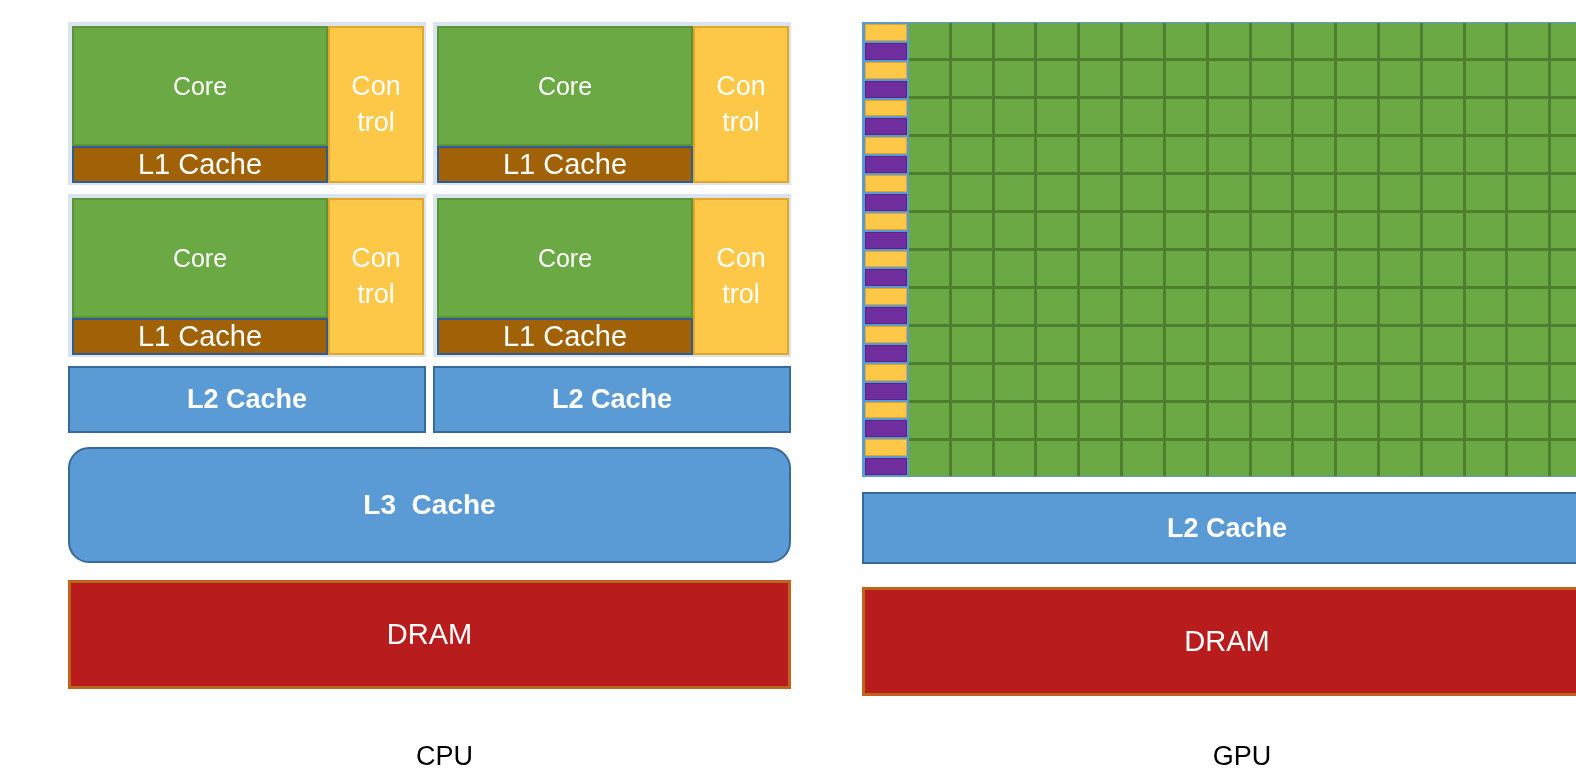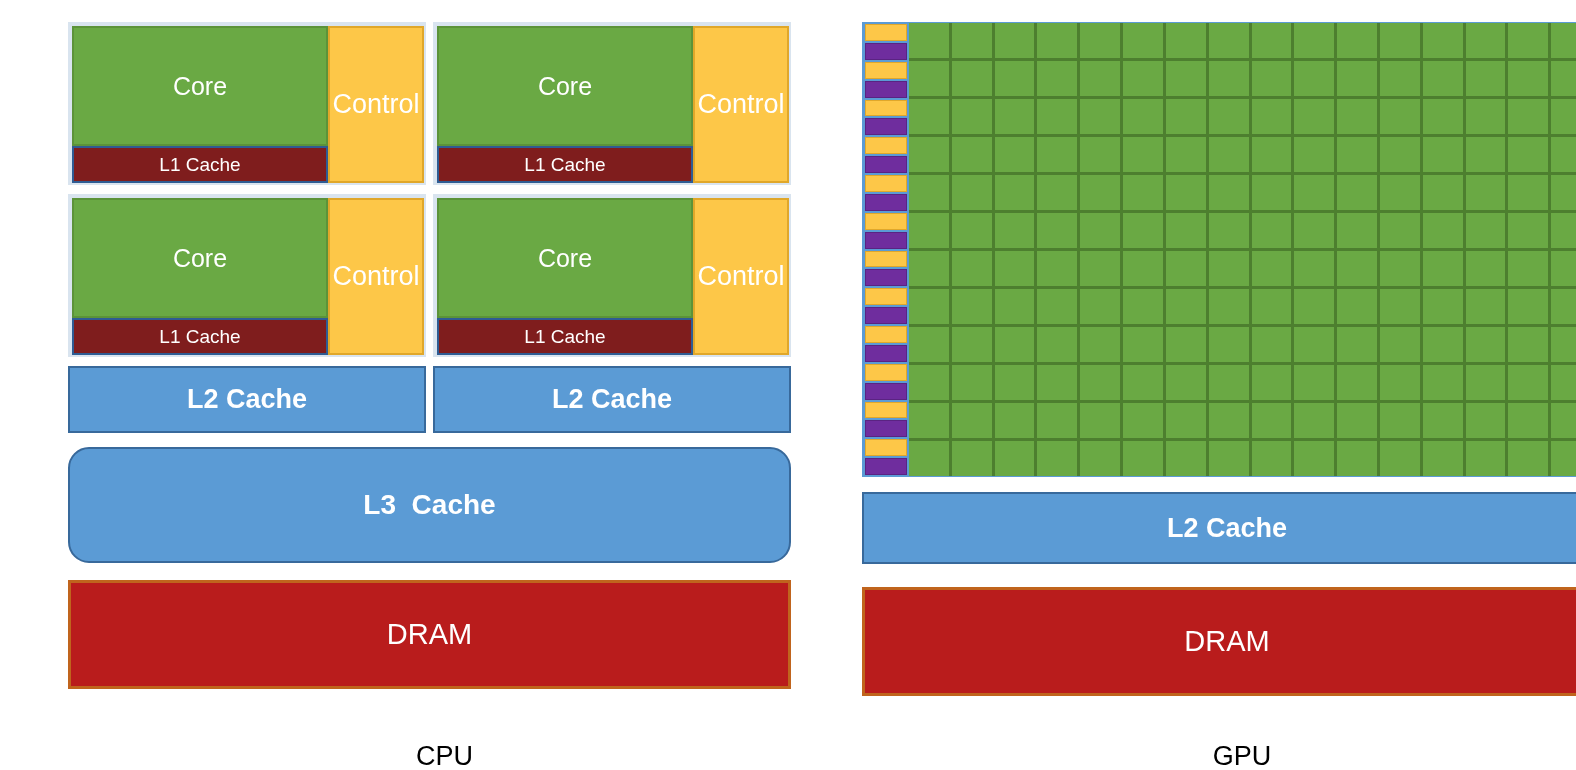--- a/index.html
+++ b/index.html
@@ -35,35 +35,35 @@
     border: 2px solid #5c9339;
     display: flex;
     align-items: center;
     justify-content: center;
     color: #ffffff;
     font-size: 25px;
   }
   .l1-box {
     position: absolute;
     box-sizing: border-box;
-    background: #7f1d1d;
+    background: #a16207;
     border: 2px solid #2f5c93;
     display: flex;
     align-items: center;
     justify-content: center;
     color: #ffffff;
-    font-size: 19px;
+    font-size: 29px;
   }
   .control-box {
     position: absolute;
     box-sizing: border-box;
     background: #fdc748;
     border: 2px solid #e0a72a;
     display: flex;
-    flex-direction: row;
+    flex-direction: column;
     align-items: center;
     justify-content: center;
     color: #ffffff;
     font-size: 27px;
     line-height: 1.32;
   }
   .cache-box {
     position: absolute;
     box-sizing: border-box;
     background: #5b9bd5;

